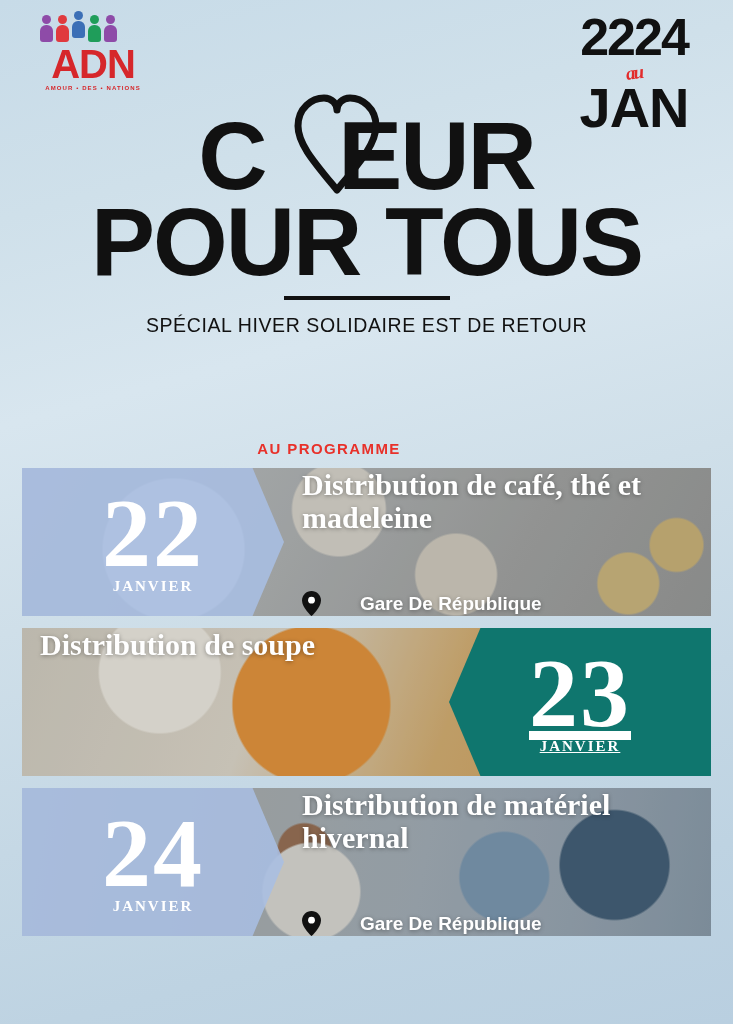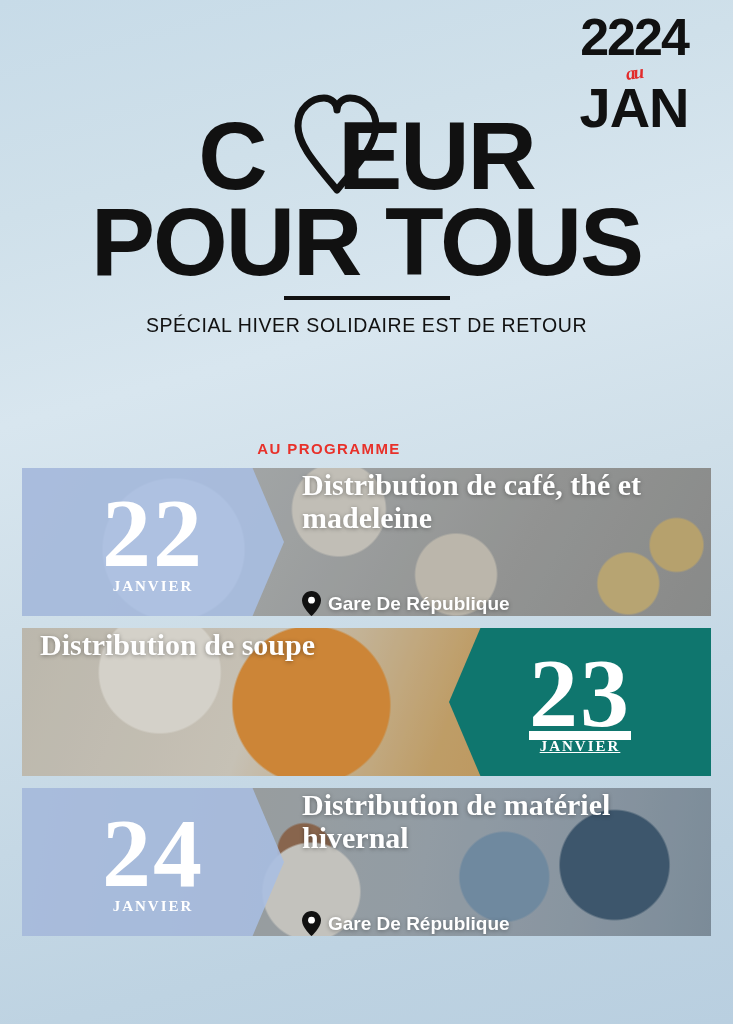--- a/index.html
+++ b/index.html
@@ -241,20 +241,21 @@
     line-height: 33px;
     text-shadow: 0 1px 4px rgba(0,0,0,0.35);
   }
   .panel-info .loc {
     display: flex;
     align-items: center;
     margin-top: 8px;
     font-size: 19px;
     font-weight: bold;
     text-shadow: 0 1px 4px rgba(0,0,0,0.35);
+    gap: 32px;
   }
   .pin {
     width: 19px;
     height: 25px;
     margin-right: 7px;
     flex: 0 0 19px;
   }
 
   .row.right-date .panel-info { order: 1; text-align: left; }
   .row.right-date .panel-date { order: 2; }
@@ -296,20 +297,46 @@
     position: absolute;
     inset: 0;
     background: rgba(120,130,140,0.22);
   }
 </style>
 </head>
 <body>
 
 <div class="poster">
 
+  <div class="logo">
+    <div class="logo-figures">
+      <div class="fig f1">
+          <div class="head"></div>
+          <div class="body"></div>
+        </div>
+      <div class="fig f2">
+          <div class="head"></div>
+          <div class="body"></div>
+        </div>
+      <div class="fig f3">
+          <div class="head"></div>
+          <div class="body"></div>
+        </div>
+      <div class="fig f4">
+          <div class="head"></div>
+          <div class="body"></div>
+        </div>
+      <div class="fig f5">
+          <div class="head"></div>
+          <div class="body"></div>
+        </div>
+    </div>
+    <div class="logo-word">ADN</div>
+    <div class="logo-sub">AMOUR  •  DES  •  NATIONS</div>
+  </div>
 
   <div class="date-badge">
     <div class="dd">
       <span>22</span><span>24</span>
       <span class="au">au</span>
     </div>
     <div class="mm">JAN</div>
   </div>
 
   <div class="title-block">

